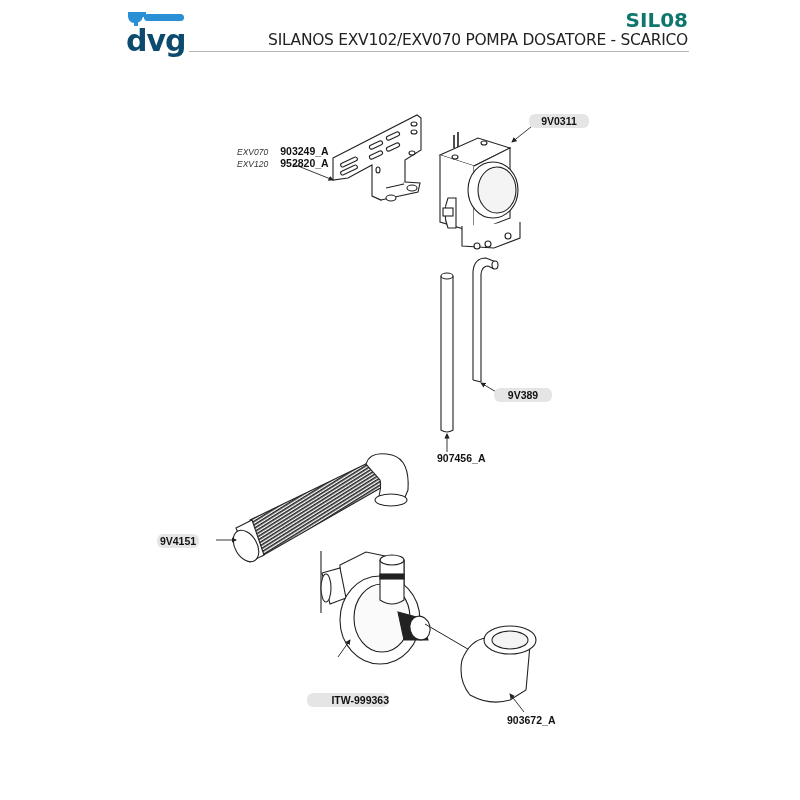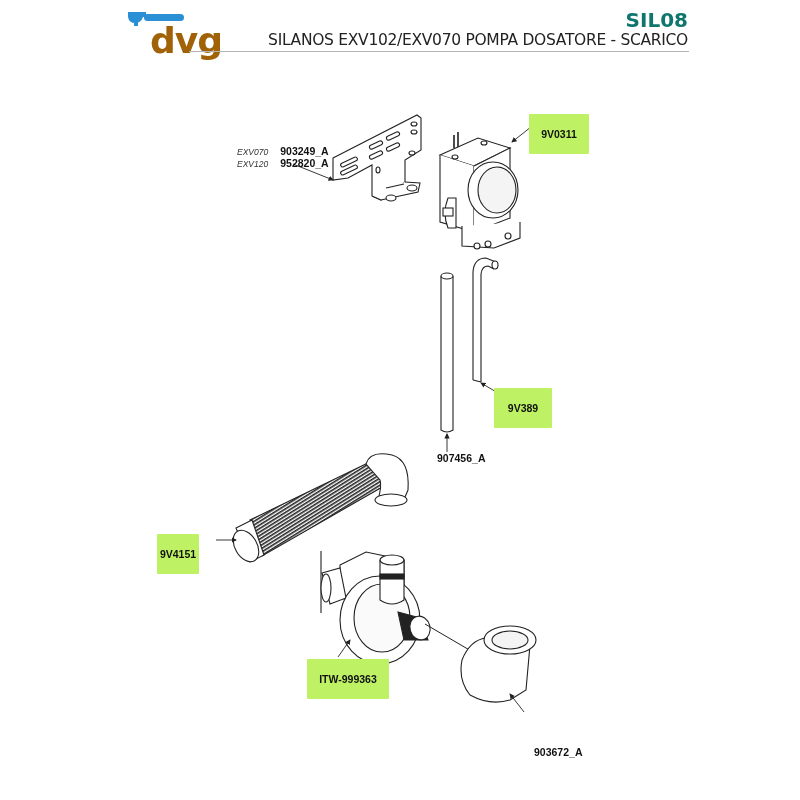--- a/index.html
+++ b/index.html
@@ -1,24 +1,24 @@
 <!DOCTYPE html>
 <html><head>
 <meta charset="utf-8">
 <style>
   html, body { margin: 0; padding: 0; background: #ffffff; }
   body { width: 800px; height: 800px; position: relative; overflow: hidden; font-family: "Liberation Sans", sans-serif; }
   .logo { position: absolute; left: 124px; top: 8px; width: 62px; height: 56px; }
-  .logo-text { position: absolute; left: 126px; top: 24px; font-family: "DejaVu Sans", sans-serif; font-weight: bold; font-size: 36px; color: #a16207; letter-spacing: -1px; line-height: 34px; margin-left: 24px; }
+  .logo-text { position: absolute; left: 126px; top: 24px; font-family: "DejaVu Sans", sans-serif; font-weight: bold; font-size: 30px; color: #0c4a6e; letter-spacing: -1px; line-height: 34px; }
   .code { position: absolute; right: 112px; top: 8px; font-family: "DejaVu Sans", sans-serif; font-weight: bold; font-size: 20px; color: #0f766e; }
   .subtitle { position: absolute; right: 112px; top: 31px; font-family: "DejaVu Sans", sans-serif; font-size: 15.5px; color: #222; letter-spacing: -0.3px; text-align: right; }
   .header-rule { position: absolute; left: 189px; top: 51px; width: 500px; height: 1px; background: #b5b5b5; }
   svg.drawing { position: absolute; left: 0; top: 0; }
   .lbl { position: absolute; font-size: 10.5px; font-weight: bold; color: #111; white-space: nowrap; }
-  .lbl.box { background: #bef264; padding: 14px 0; text-align: center; border-radius: 1px; }
+  .lbl.box { background: #e5e5e5; padding: 1px 0; text-align: center; border-radius: 6px; }
   .small-prefix { font-style: italic; font-weight: normal; font-size: 8.5px; color: #333; margin-right: 12px; }
 </style>
 </head>
 <body>
 
 <svg class="logo" viewBox="0 0 62 56" width="62" height="56">
   <path d="M4 4 h18 v5 h-3 q-2 6 -8 6 q-6 0 -7 -6 z" fill="#2b8fd6"></path>
   <rect x="20" y="6" width="40" height="7" rx="3.5" fill="#2b8fd6"></rect>
   <rect x="10" y="14" width="4" height="4" fill="#2b8fd6"></rect>
 </svg>
@@ -128,14 +128,14 @@
 <div class="lbl" style="left:237px; top:145px;">
   <span class="small-prefix">EXV070</span><span>903249_A</span>
 </div>
 <div class="lbl" style="left:237px; top:157px;">
   <span class="small-prefix">EXV120</span><span>952820_A</span>
 </div>
 <div class="lbl box" style="left:529px; top:114px; width:60px;">9V0311</div>
 <div class="lbl box" style="left:494px; top:388px; width:58px;">9V389</div>
 <div class="lbl" style="left:437px; top:452px;">907456_A</div>
 <div class="lbl box" style="left:157px; top:534px; width:42px;">9V4151</div>
-<div class="lbl box" style="left:307px; top:659px; width:82px;">ITW-999363</div>
-<div class="lbl" style="left:534px; top:714px;margin-top:32px;">903672_A</div>
+<div class="lbl box" style="left:307px; top:693px; width:82px;text-align:right;">ITW-999363</div>
+<div class="lbl" style="left:507px; top:714px;">903672_A</div>
 
 </body></html>

